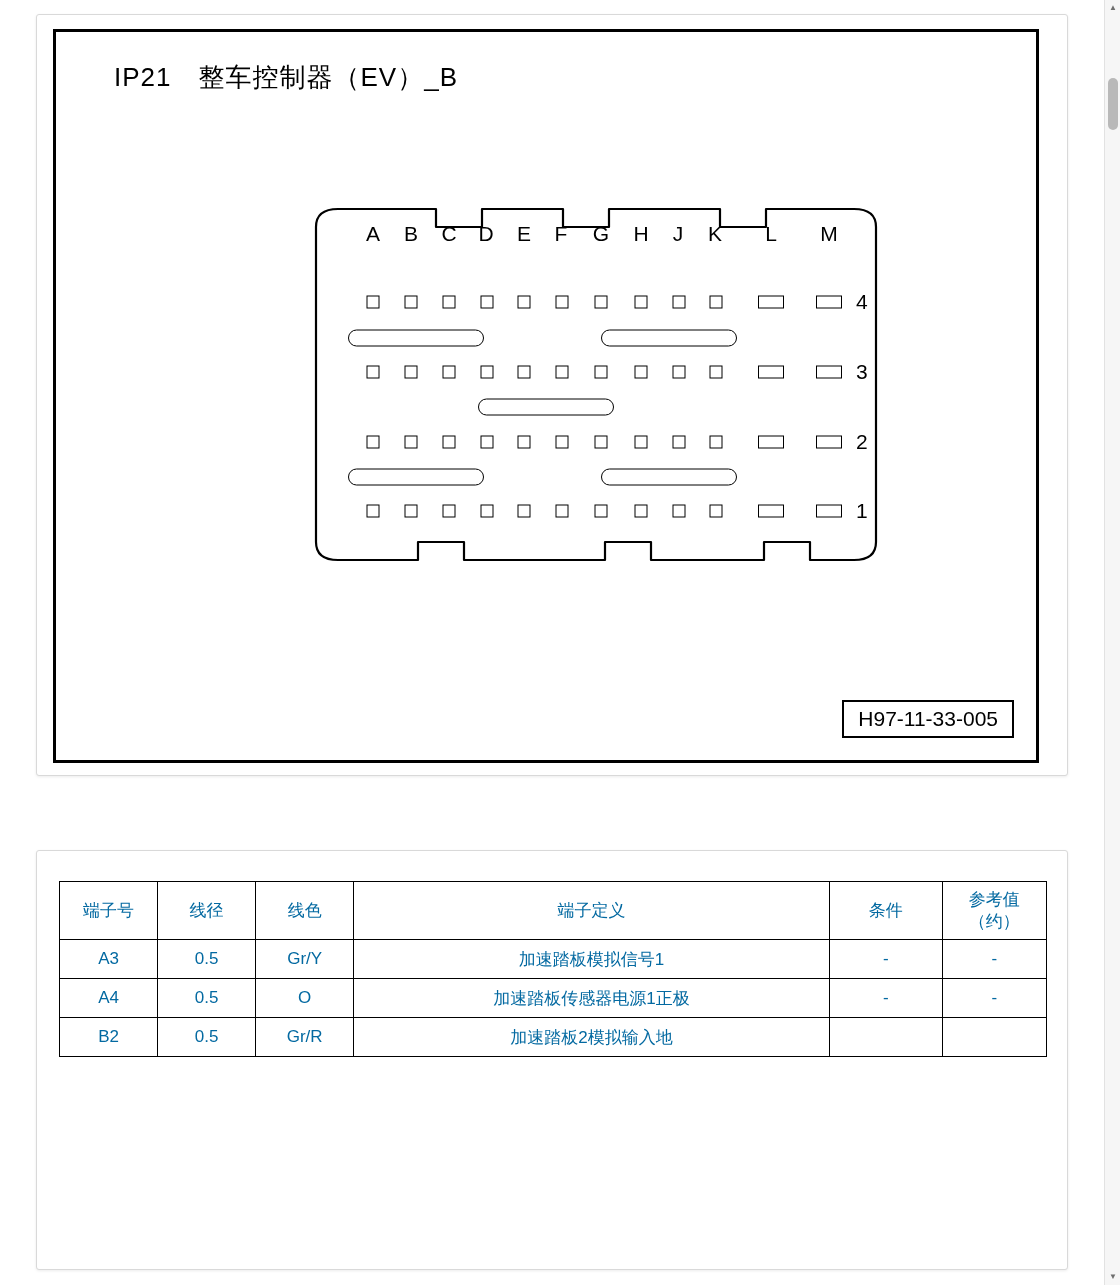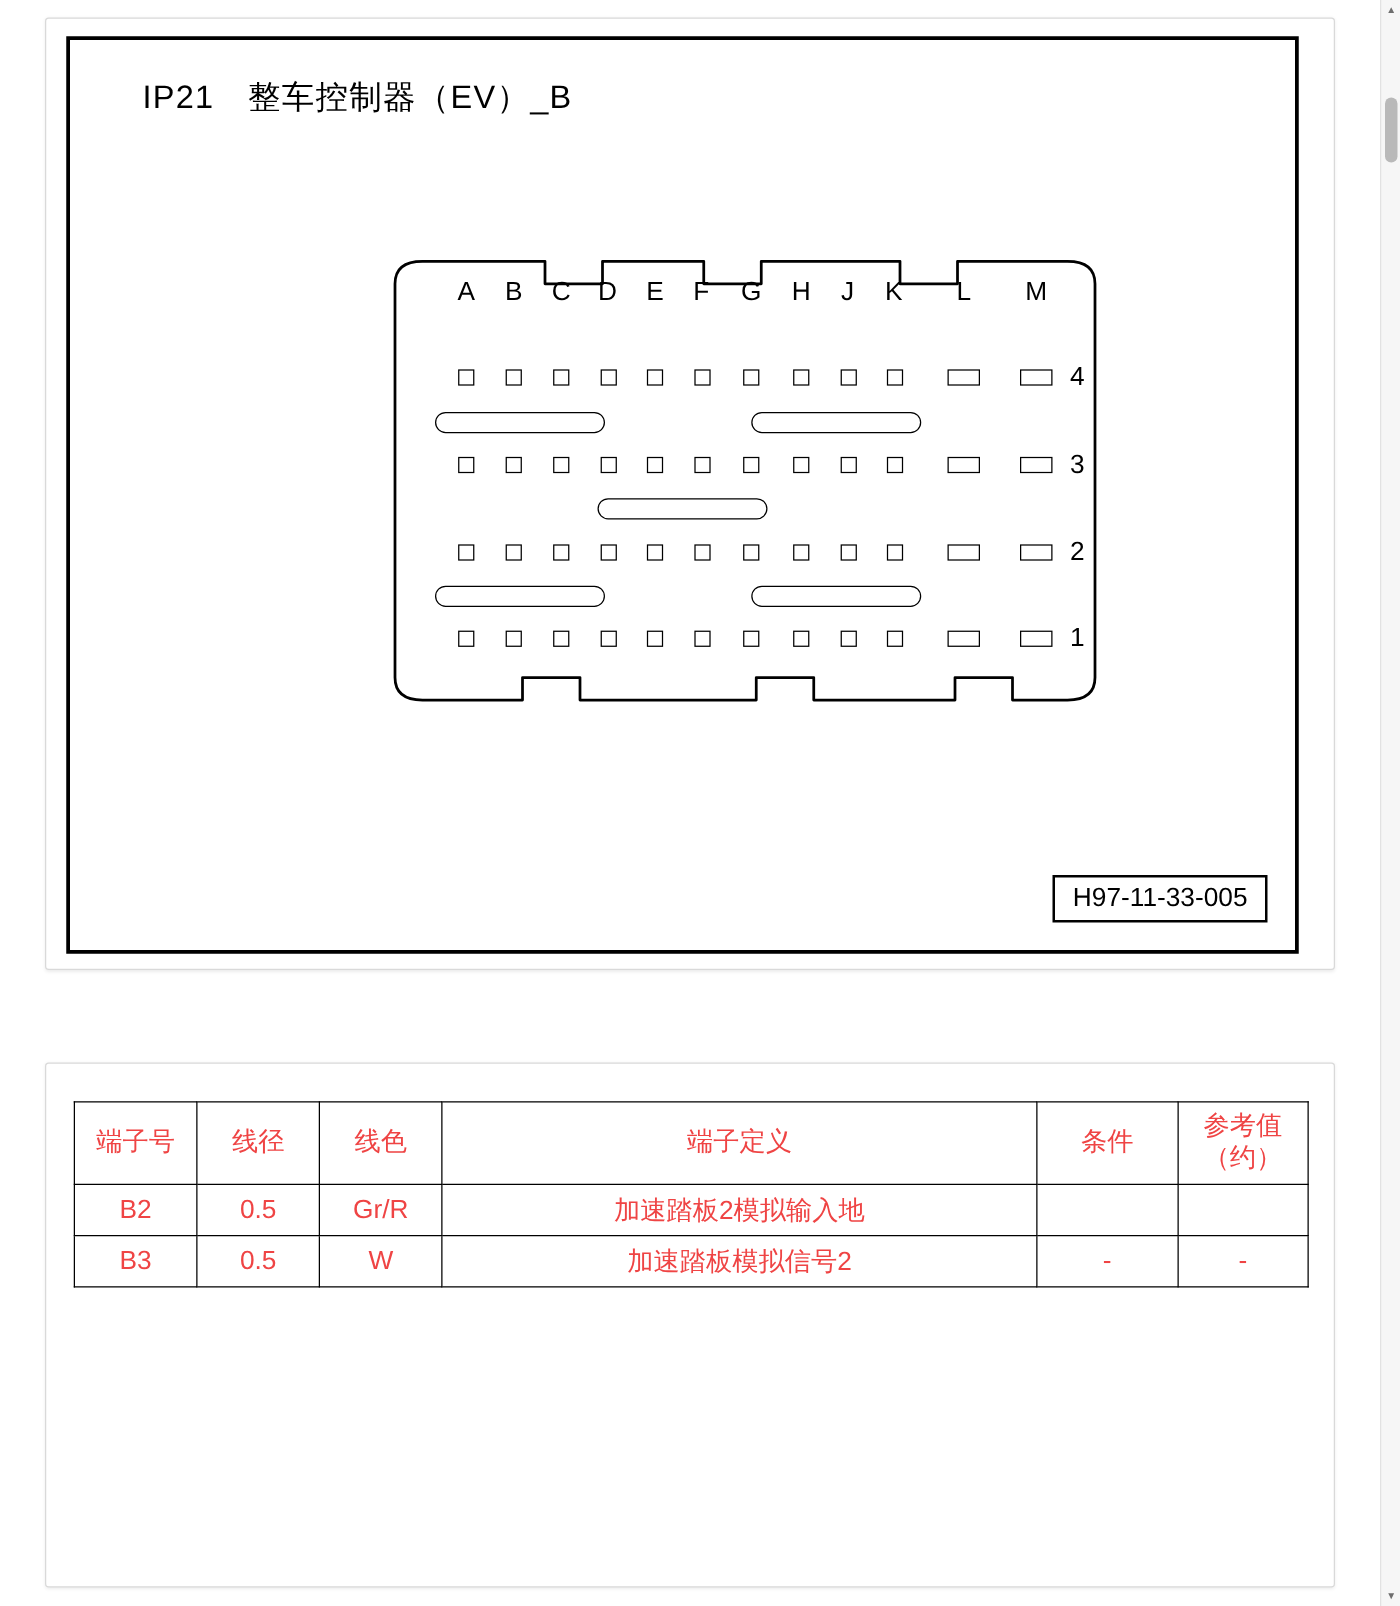--- a/index.html
+++ b/index.html
@@ -156,22 +156,22 @@
   
   .tbl-wrap {
     position: absolute;
     left: 22px;
     top: 30px;
     width: 988px;
   }
   table.pin-table {
     border-collapse: collapse;
     width: 100%;
-    font-size: 21px;
-    color: #ef4444;
+    font-size: 17px;
+    color: #0369a1;
   }
   table.pin-table th,
   table.pin-table td {
     border: 1px solid #000;
     text-align: center;
     padding: 6px 4px;
     height: 39px;
   }
   table.pin-table th {
     font-weight: normal;
@@ -321,35 +321,43 @@
             <th class="c-def">端子定义</th>
             <th class="c-cond">条件</th>
             <th class="c-ref">
               <div>参考值</div>
               <div>（约）</div>
             </th>
           </tr>
         </thead>
         <tbody>
           <tr>
+            <td>A3</td>
+            <td>0.5</td>
+            <td>Gr/Y</td>
+            <td>加速踏板模拟信号1</td>
+            <td>-</td>
+            <td>-</td>
+          </tr>
+          <tr>
+            <td>A4</td>
+            <td>0.5</td>
+            <td>O</td>
+            <td>加速踏板传感器电源1正极</td>
+            <td>-</td>
+            <td>-</td>
+          </tr>
+          <tr>
             <td>B2</td>
             <td>0.5</td>
             <td>Gr/R</td>
             <td>加速踏板2模拟输入地</td>
             <td></td>
             <td></td>
           </tr>
-          <tr>
-            <td>B3</td>
-            <td>0.5</td>
-            <td>W</td>
-            <td>加速踏板模拟信号2</td>
-            <td>-</td>
-            <td>-</td>
-          </tr>
         </tbody>
       </table>
     </div>
   </div>
 
 </div>
 
 <div class="scrollbar-track">
   <div class="scroll-arrow up">▲</div>
   <div class="scroll-thumb"></div>

